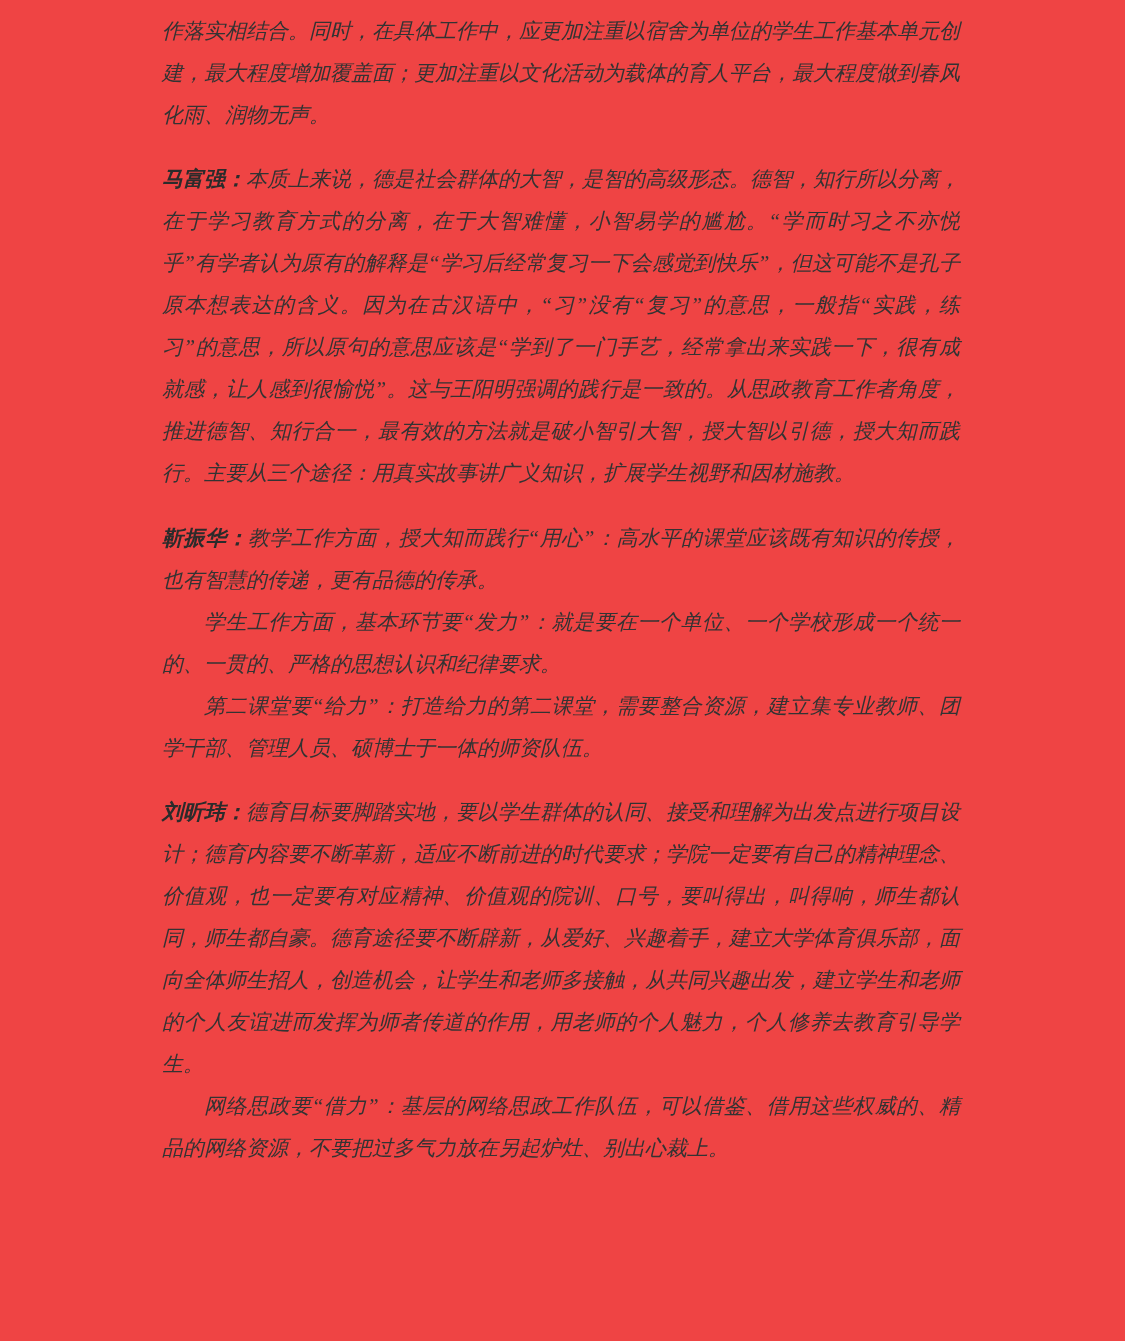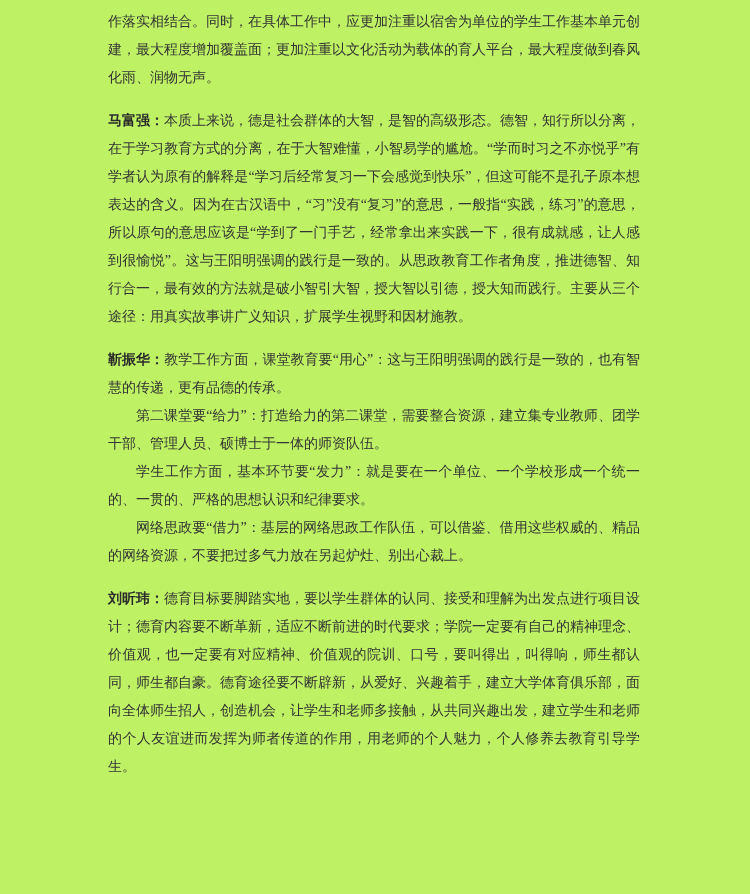--- a/index.html
+++ b/index.html
@@ -38,32 +38,32 @@
   }
   .doc-body p.para .speaker {
     font-weight: bold;
     color: #2b2b2b;
     margin-top: 13px;
   }
 </style>
 </head>
 <body>
 
-<div class="page" style="background: #bef264;">
+<div class="page" style="background: #ef4444; font-style: italic;">
   <div class="doc-body">
 
   <p class="para" style="color: rgb(51, 51, 51);"><span class="para-text">作落实相结合。同时，在具体工作中，应更加注重以宿舍为单位的学生工作基本单元创建，最大程度增加覆盖面；更加注重以文化活动为载体的育人平台，最大程度做到春风化雨、润物无声。</span></p>
 
   <p class="para gap-before" style="color: rgb(51, 51, 51);"><strong class="speaker">马富强：</strong><span class="para-text">本质上来说，德是社会群体的大智，是智的高级形态。德智，知行所以分离，在于学习教育方式的分离，在于大智难懂，小智易学的尴尬。“学而时习之不亦悦乎”有学者认为原有的解释是“学习后经常复习一下会感觉到快乐”，但这可能不是孔子原本想表达的含义。因为在古汉语中，“习”没有“复习”的意思，一般指“实践，练习”的意思，所以原句的意思应该是“学到了一门手艺，经常拿出来实践一下，很有成就感，让人感到很愉悦”。这与王阳明强调的践行是一致的。从思政教育工作者角度，推进德智、知行合一，最有效的方法就是破小智引大智，授大智以引德，授大知而践行。主要从三个途径：用真实故事讲广义知识，扩展学生视野和因材施教。</span></p>
 
-  <p class="para gap-before" style="color: rgb(51, 51, 51);"><strong class="speaker">靳振华：</strong><span class="para-text">教学工作方面，课堂教育要“用心”：这与王阳明强调的践行是一致的，也有智慧的传递，更有品德的传承。</span></p>
+  <p class="para gap-before" style="color: rgb(51, 51, 51);"><strong class="speaker">靳振华：</strong><span class="para-text">教学工作方面，授大知而践行“用心”：高水平的课堂应该既有知识的传授，也有智慧的传递，更有品德的传承。</span></p>
 
 
 
+  <p class="para indent" style="color: rgb(51, 51, 51);"><span class="para-text">学生工作方面，基本环节要“发力”：就是要在一个单位、一个学校形成一个统一的、一贯的、严格的思想认识和纪律要求。</span></p>
+
   <p class="para indent" style="color: rgb(51, 51, 51);"><span class="para-text">第二课堂要“给力”：打造给力的第二课堂，需要整合资源，建立集专业教师、团学干部、管理人员、硕博士于一体的师资队伍。</span></p>
 
-  <p class="para indent" style="color: rgb(51, 51, 51);"><span class="para-text">学生工作方面，基本环节要“发力”：就是要在一个单位、一个学校形成一个统一的、一贯的、严格的思想认识和纪律要求。</span></p>
+  <p class="para gap-before" style="color: rgb(51, 51, 51);"><strong class="speaker">刘昕玮：</strong><span class="para-text">德育目标要脚踏实地，要以学生群体的认同、接受和理解为出发点进行项目设计；德育内容要不断革新，适应不断前进的时代要求；学院一定要有自己的精神理念、价值观，也一定要有对应精神、价值观的院训、口号，要叫得出，叫得响，师生都认同，师生都自豪。德育途径要不断辟新，从爱好、兴趣着手，建立大学体育俱乐部，面向全体师生招人，创造机会，让学生和老师多接触，从共同兴趣出发，建立学生和老师的个人友谊进而发挥为师者传道的作用，用老师的个人魅力，个人修养去教育引导学生。</span></p>
 
   <p class="para indent" style="color: rgb(51, 51, 51);"><span class="para-text">网络思政要“借力”：基层的网络思政工作队伍，可以借鉴、借用这些权威的、精品的网络资源，不要把过多气力放在另起炉灶、别出心裁上。</span></p>
-
-  <p class="para gap-before" style="color: rgb(51, 51, 51);"><strong class="speaker">刘昕玮：</strong><span class="para-text">德育目标要脚踏实地，要以学生群体的认同、接受和理解为出发点进行项目设计；德育内容要不断革新，适应不断前进的时代要求；学院一定要有自己的精神理念、价值观，也一定要有对应精神、价值观的院训、口号，要叫得出，叫得响，师生都认同，师生都自豪。德育途径要不断辟新，从爱好、兴趣着手，建立大学体育俱乐部，面向全体师生招人，创造机会，让学生和老师多接触，从共同兴趣出发，建立学生和老师的个人友谊进而发挥为师者传道的作用，用老师的个人魅力，个人修养去教育引导学生。</span></p>
 </div>
 </div>
 
 </body></html>

